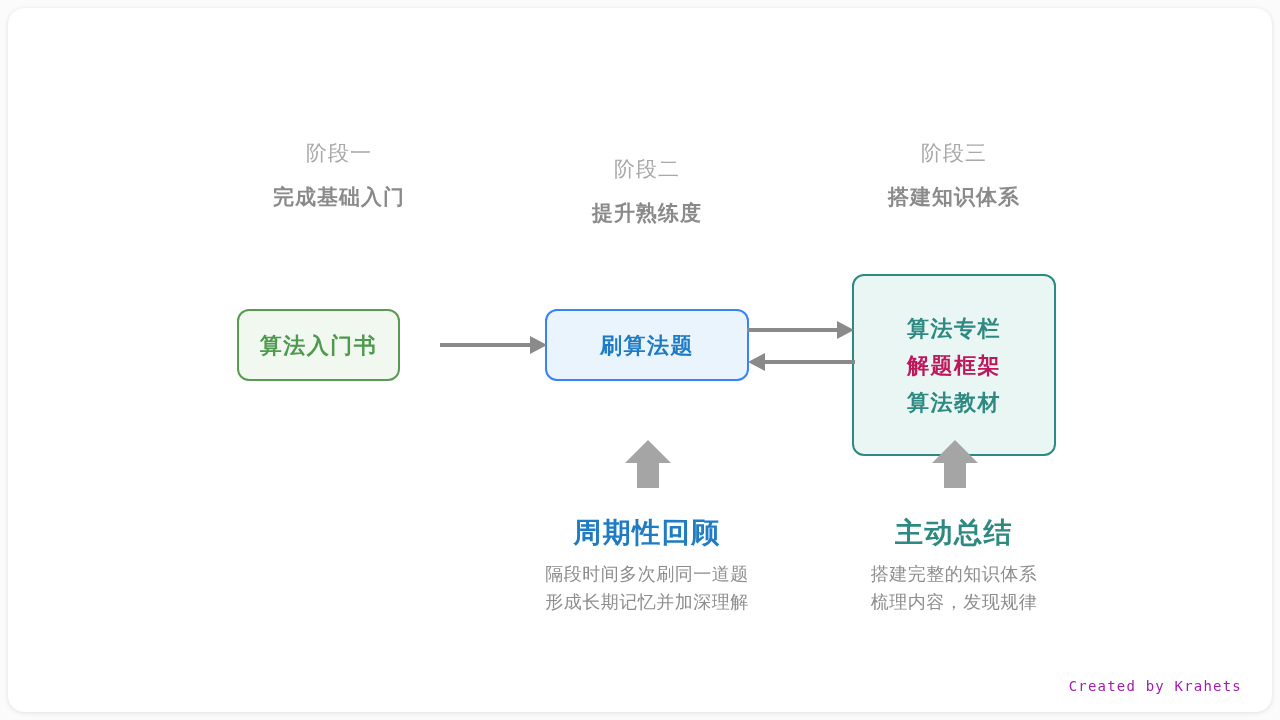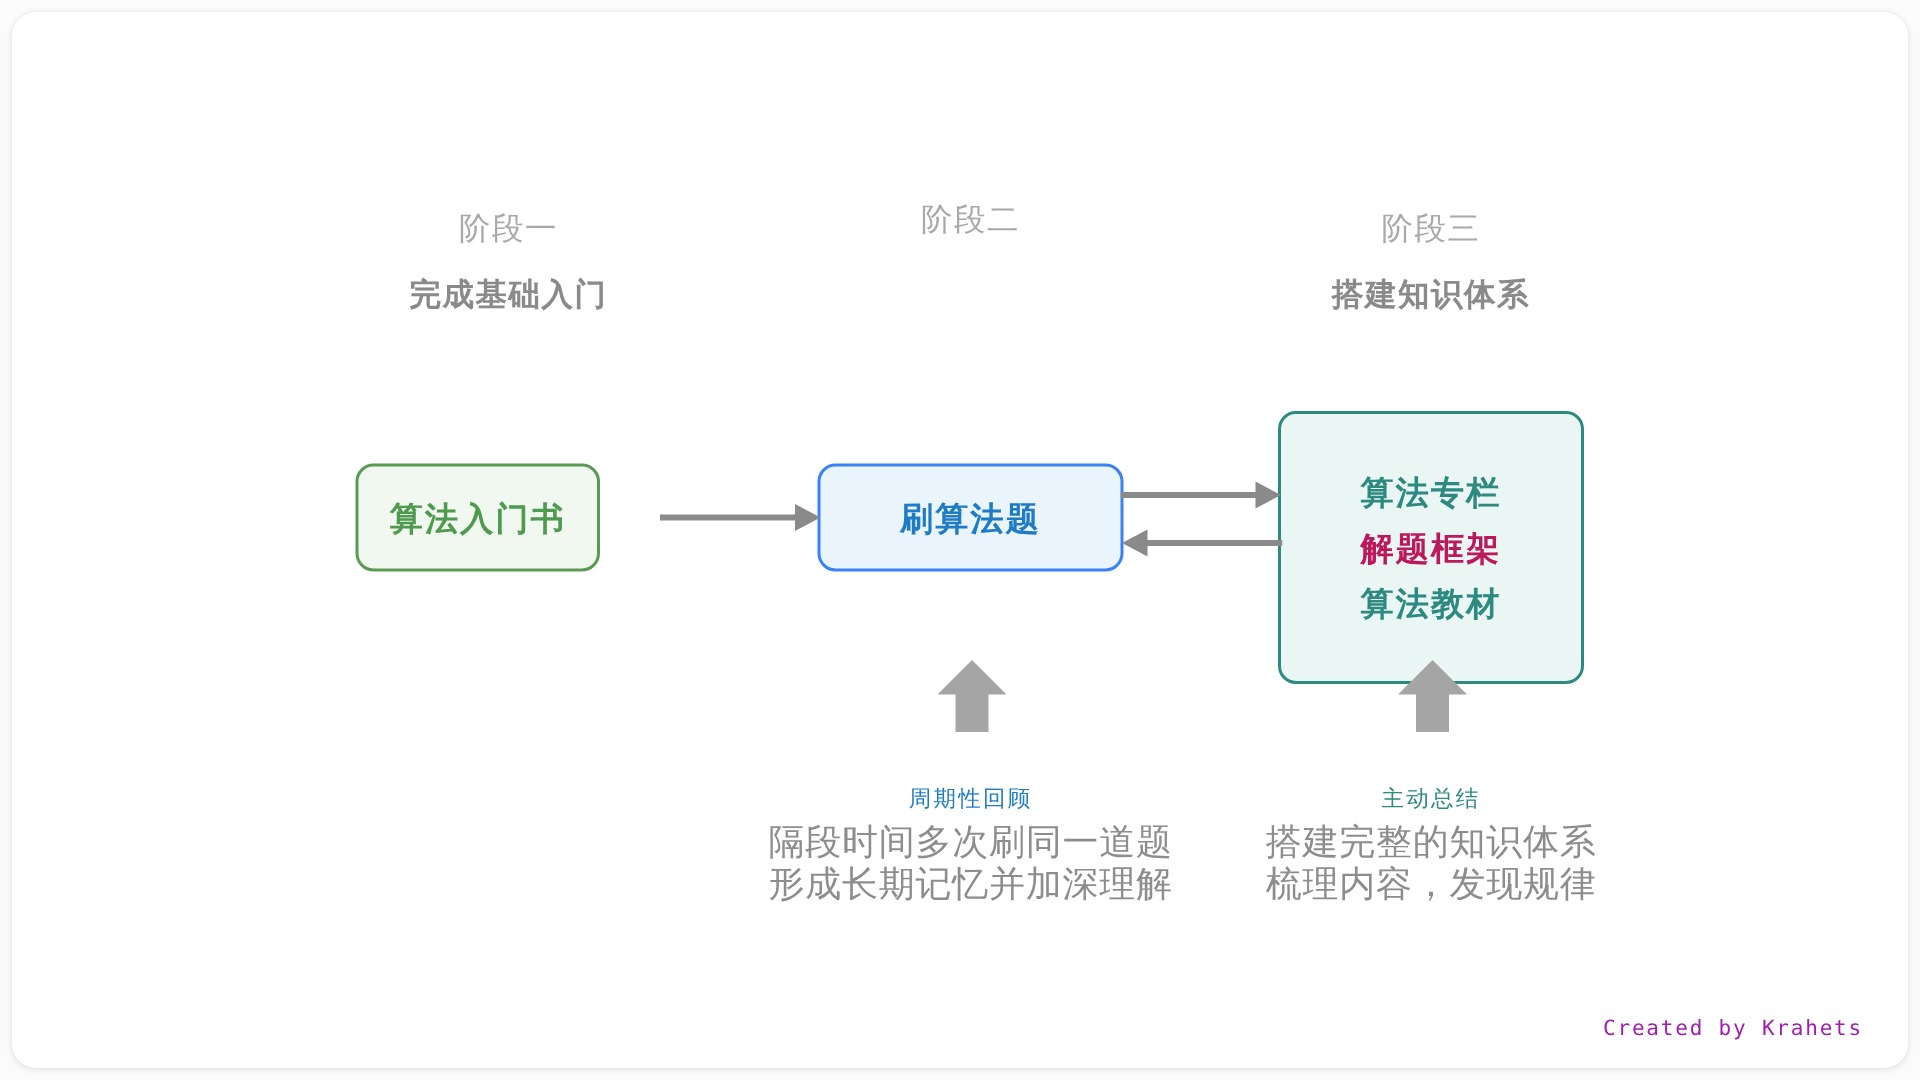--- a/index.html
+++ b/index.html
@@ -70,31 +70,31 @@
   .arrow-h { position: absolute; }
   .arrow-up { position: absolute; }
 
   
   .note {
     position: absolute;
     width: 300px;
     text-align: center;
   }
   .note-title {
-    font-size: 15px;
-    font-weight: normal;
+    font-size: 28px;
+    font-weight: bold;
     letter-spacing: 1.5px;
     line-height: 30px;
     white-space: nowrap;
   }
   .note-desc {
-    font-size: 24px;
+    font-size: 18px;
     color: #8d8d8d;
     line-height: 28px;
-    margin-top: 0;
+    margin-top: 12px;
     letter-spacing: 0.5px;
     white-space: nowrap;
   }
 
   
   #credit {
     position: absolute;
     right: 30px;
     bottom: 18px;
     font-family: "DejaVu Sans Mono", "Liberation Mono", monospace;
@@ -107,22 +107,23 @@
 </head>
 <body>
 
 <div id="canvas">
 
   <div class="stage-head" style="left:201px; top:130px;">
     <div class="stage-sub">阶段一</div>
     <div class="stage-title">完成基础入门</div>
   </div>
 
-  <div class="stage-head" style="left:509px; top:124px;">
+  <div class="stage-head" style="left:509px; top:146px;">
     <div class="stage-sub">阶段二</div>
+    <div class="stage-title">提升熟练度</div>
   </div>
 
   <div class="stage-head" style="left:816px; top:130px;">
     <div class="stage-sub">阶段三</div>
     <div class="stage-title">搭建知识体系</div>
   </div>
 
   <div class="node" style="left:229px; top:301px; width:163px; height:72px;
               border:2px solid #5a9a55; background:#f1f8ef;">
     <div class="node-line" style="color:#4e9a4e;">算法入门书</div>

